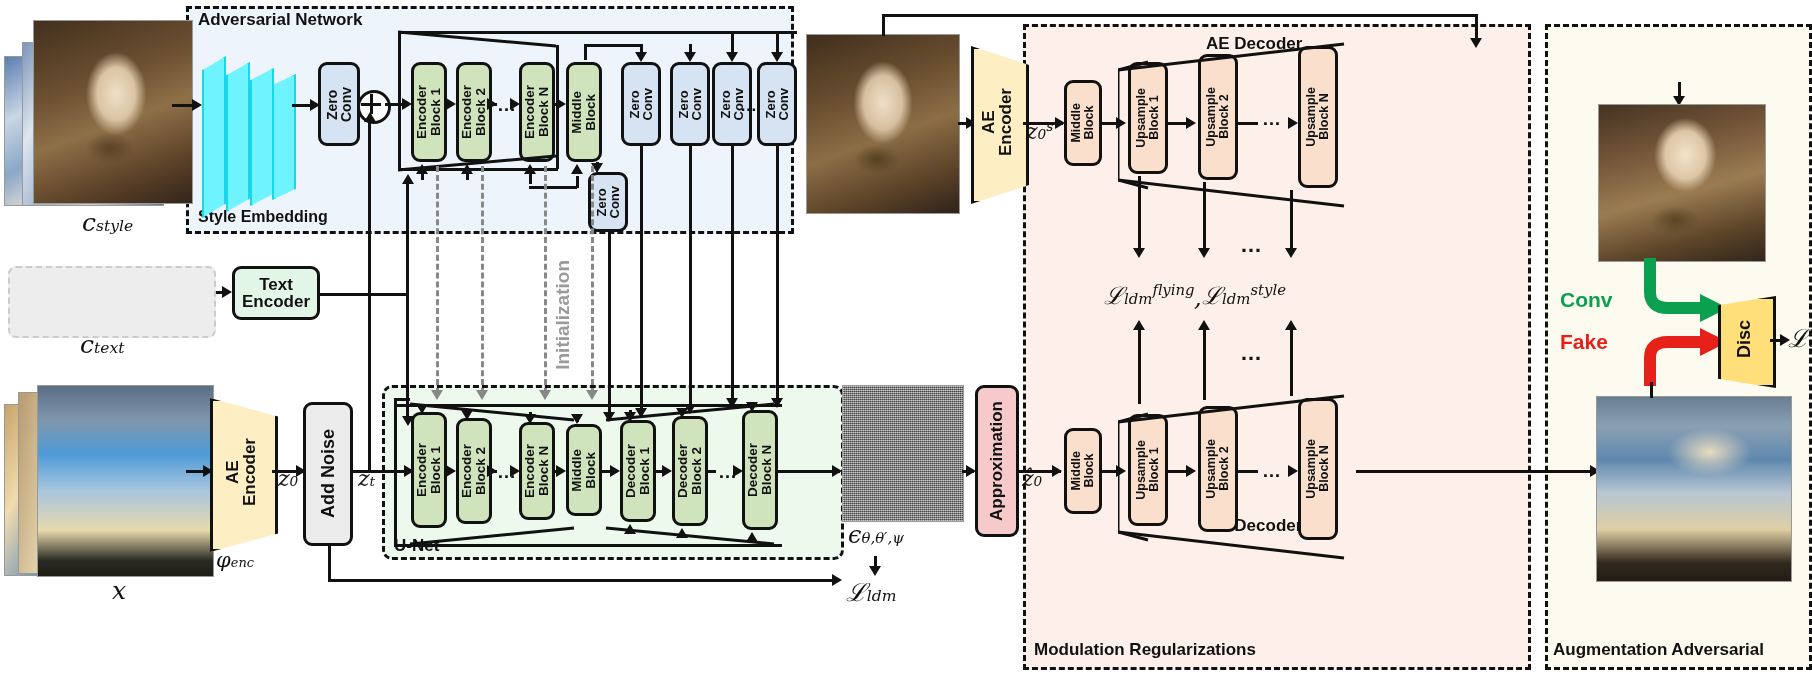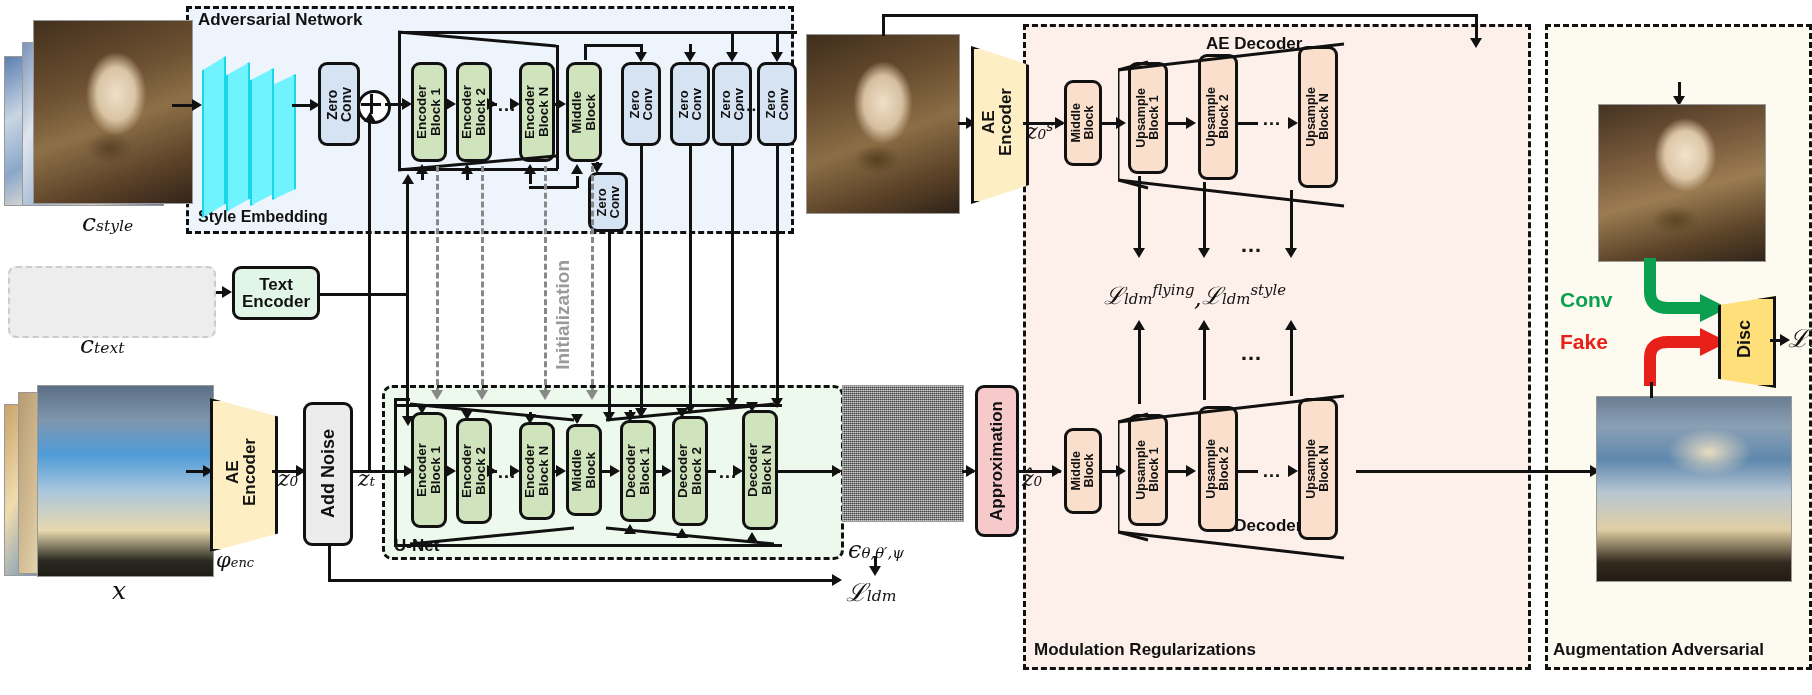--- a/index.html
+++ b/index.html
@@ -365,21 +365,21 @@
   <div class="ar-u" style="left:676px;top:528px;"></div>
   <div class="ar-u" style="left:746px;top:532px;"></div>
 
   <div class="ln lnv" style="left:328px;top:546px;height:36px;"></div>
   <div class="ln lnh" style="left:328px;top:579px;width:510px;"></div>
   <div class="ar-r" style="left:832px;top:574px;"></div>
 
   <div class="imgbox" style="left:842px;top:385px;width:120px;height:135px;background:#8a8a8a;
        background-image:repeating-linear-gradient(0deg,rgba(255,255,255,.35) 0 1px,rgba(0,0,0,.3) 1px 2px),
                         repeating-linear-gradient(90deg,rgba(255,255,255,.3) 0 1px,rgba(0,0,0,.28) 1px 2px);"></div>
-  <div class="math" style="left:848px;top:536px;font-size:24px;">
+  <div class="math" style="left:848px;top:521px;font-size:24px;">
     <span>ϵ</span><span class="sub">θ,θ′,ψ</span>
   </div>
   <div class="ln lnv" style="left:874px;top:556px;height:16px;"></div>
   <div class="ar-d" style="left:869px;top:566px;"></div>
   <div class="math" style="left:846px;top:574px;font-size:25px;">
     <span class="cal">ℒ</span><span class="sub">ldm</span>
   </div>
 
   <div class="ln lnh" style="left:962px;top:470px;width:12px;"></div>
   <div class="ar-r" style="left:966px;top:465px;"></div>

